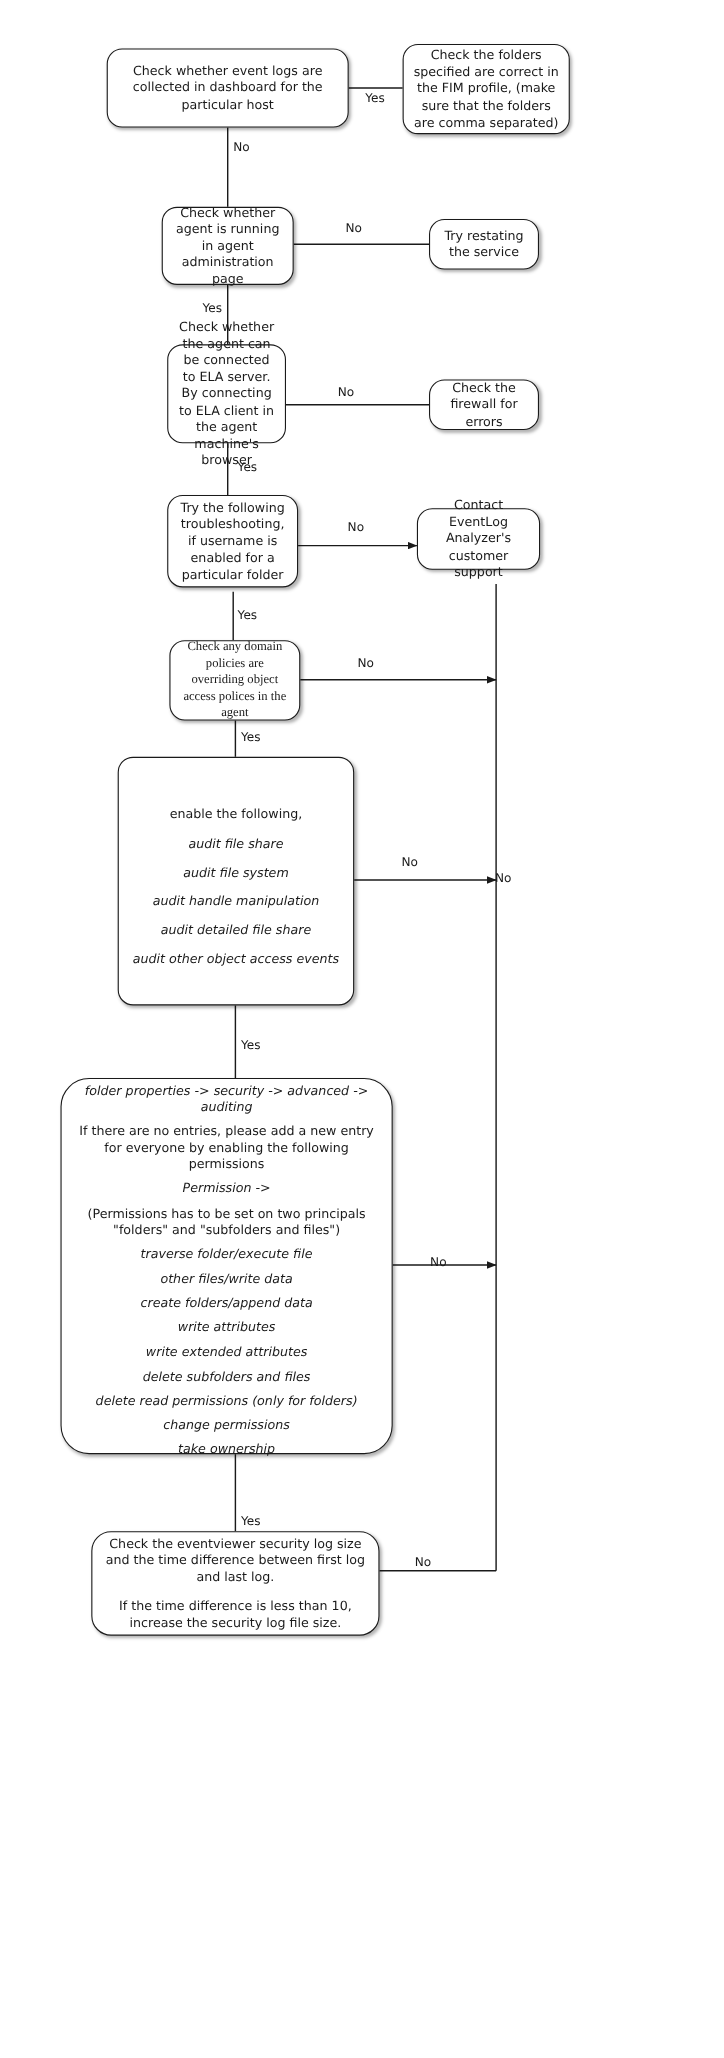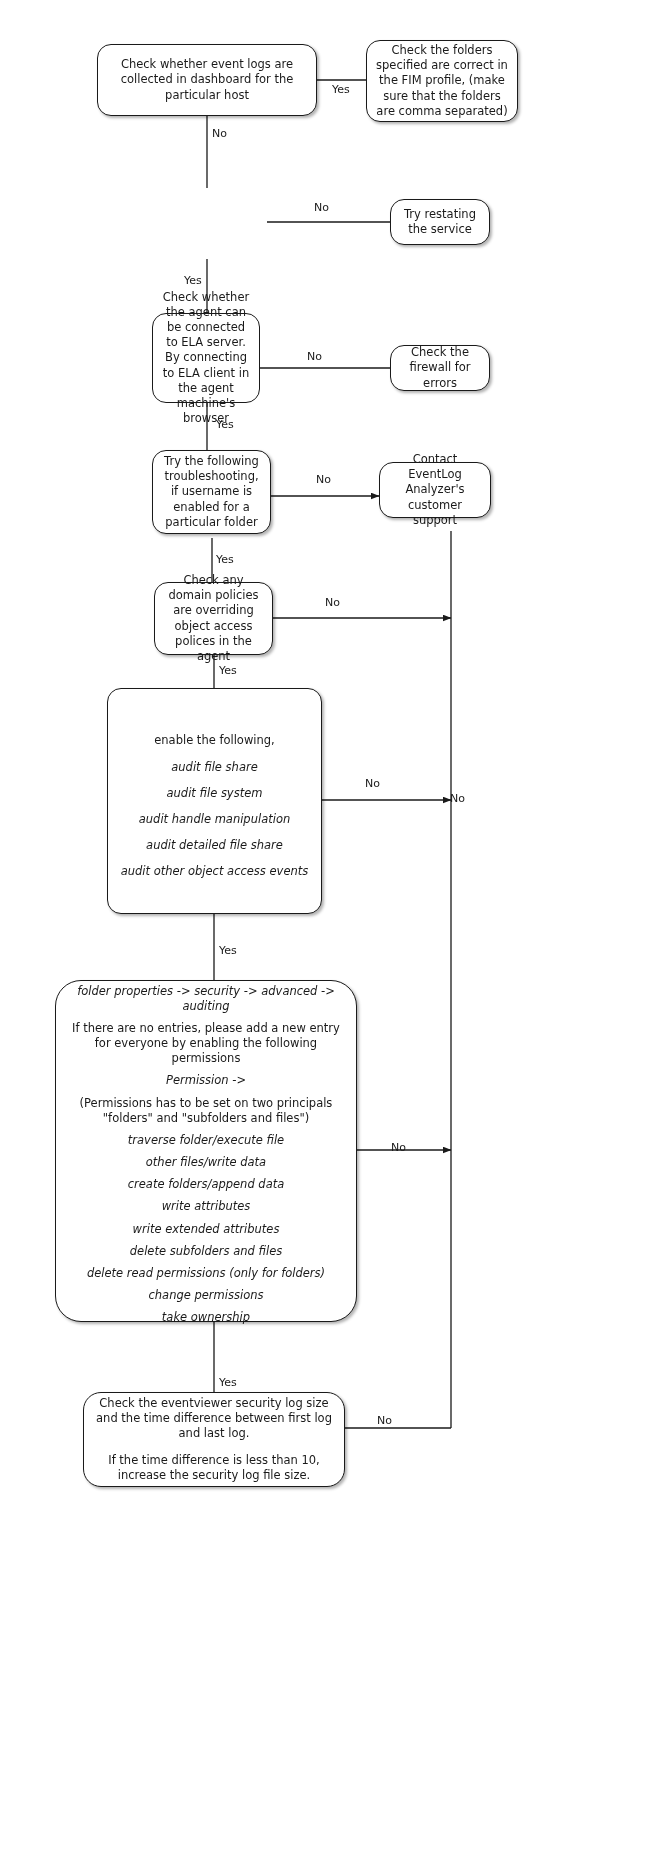--- a/index.html
+++ b/index.html
@@ -109,20 +109,23 @@
   </svg>
 
   <div class="node" style="left:366px; top:40px; width:152px; height:82px;">
     <span class="line">Check the folders specified are correct in the FIM profile, (make sure that the folders are comma separated)</span>
   </div>
 
   <div class="node" style="left:97px; top:44px; width:220px; height:72px;">
     <span class="line">Check whether event logs are collected in dashboard for the particular host</span>
   </div>
 
+  <div class="node" style="left:147px; top:188px; width:120px; height:71px;">
+    <span class="line">Check whether agent is running in agent administration page</span>
+  </div>
 
   <div class="node" style="left:390px; top:199px; width:100px; height:46px;">
     <span class="line">Try restating the service</span>
   </div>
 
   <div class="node flat" style="left:152px; top:313px; width:108px; height:90px;">
     <span class="line">Check whether the agent can be connected to ELA server. By connecting to ELA client in the agent machine's browser</span>
   </div>
 
   <div class="node" style="left:390px; top:345px; width:100px; height:46px;">
@@ -130,21 +133,21 @@
   </div>
 
   <div class="node" style="left:152px; top:450px; width:119px; height:84px;">
     <span class="line">Try the following troubleshooting, if username is enabled for a particular folder</span>
   </div>
 
   <div class="node" style="left:379px; top:462px; width:112px; height:56px;">
     <span class="line">Contact EventLog Analyzer's customer support</span>
   </div>
 
-  <div class="node" style="left:154px; top:582px; width:119px; height:73px;">
+  <div class="node" style="left:154px; top:582px; width:119px; height:73px;font-family:Liberation Serif, serif;">
     <span class="line">Check any domain policies are overriding object access polices in the agent</span>
   </div>
 
   <div class="node" style="left:107px; top:688px; width:215px; height:226px;">
     <span class="line sp">enable the following,</span>
     <span class="line it sp">audit file share</span>
     <span class="line it sp">audit file system</span>
     <span class="line it sp">audit handle manipulation</span>
     <span class="line it sp">audit detailed file share</span>
     <span class="line it sp">audit other object access events</span>

